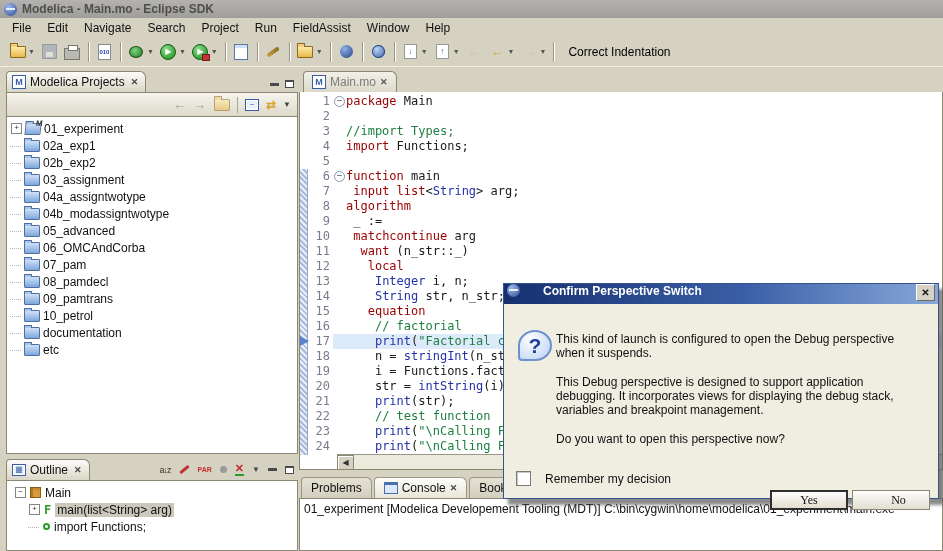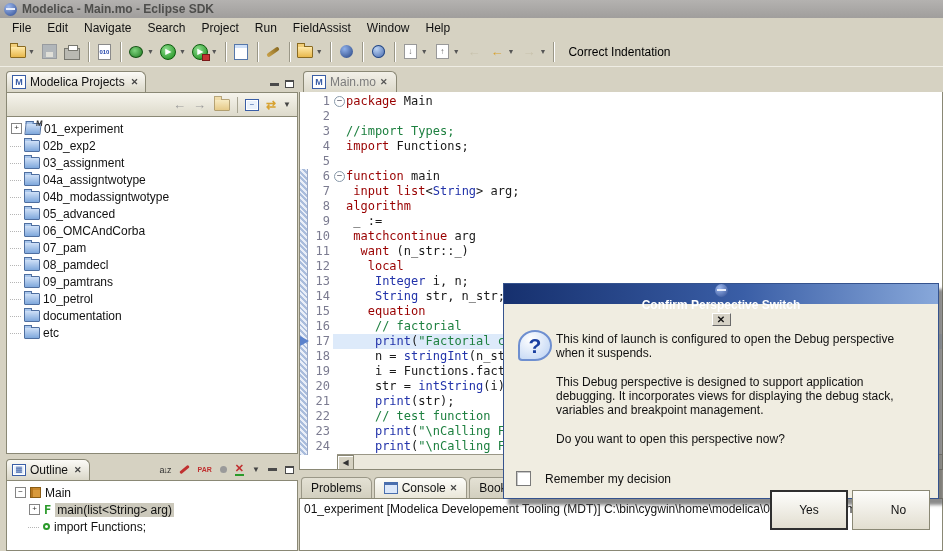--- a/index.html
+++ b/index.html
@@ -127,34 +127,34 @@
     border-radius:4px 6px 0 0;background:linear-gradient(#e4e1d4,#d2cfbf);}
   .btab.active{background:linear-gradient(#fdfdfa,#e9e6d8);position:relative;z-index:2;}
   .btab .x{font-size:9px;font-weight:bold;color:#444;}
   .console-ic{width:12px;height:10px;background:#dce8fa;border:1px solid #4a6fae;box-shadow:inset 0 2px 0 #4a6fae;}
   #bottom .pbody{top:22px;padding:3px 4px;font-size:12px;}
 
   
   #dialog{position:absolute;left:503px;top:283px;width:436px;height:216px;background:#f0ede1;
     border:1px solid #35538e;box-shadow:5px 6px 3px rgba(90,90,90,.7);z-index:10;box-sizing:border-box;}
   .dtitle{height:20px;background:linear-gradient(90deg,#16306e 0%,#3a5ea6 55%,#88a8da 100%);
-    display:flex;align-items:center;gap:1px;padding:0 3px;flex-direction:column;}
+    display:flex;align-items:flex-start;gap:23px;padding:0 3px;}
   .dtitle .dtext{color:#fff;font-weight:bold;font-size:12px;flex:1;}
   .dclose{width:17px;height:15px;background:#d6d2c6;border:1px solid #fff;border-right-color:#6a6a6a;border-bottom-color:#6a6a6a;
     display:flex;align-items:center;justify-content:center;font-size:10px;font-weight:bold;color:#111;}
   .dbody{position:absolute;left:0;right:0;top:20px;bottom:0;}
   .qicon{position:absolute;left:14px;top:26px;width:34px;height:31px;border-radius:50% 50% 50% 12%;
     background:radial-gradient(circle at 35% 28%,#ffffff,#b9d0f2);border:2px solid #6e8fd0;
     display:flex;align-items:center;justify-content:center;font-size:21px;font-weight:bold;color:#1a3fa0;box-sizing:border-box;}
   .dtexts{position:absolute;left:52px;top:28px;width:366px;line-height:14px;}
   .dtexts p{margin:0 0 15px 0;}
   .cbrow{position:absolute;left:12px;top:167px;display:flex;align-items:center;gap:14px;}
   .cbox{width:13px;height:13px;background:#fff;border:1px solid #7a7a7a;box-shadow:inset 1px 1px 0 #c8c8c8;}
-  .dbtn{position:absolute;top:186px;width:78px;height:40px;background:linear-gradient(#fdfdfb,#e2ded0);
-    border:1px solid #8a8875;font-size:12px;font-family:Liberation Sans, sans-serif;
+  .dbtn{position:absolute;top:186px;width:78px;height:20px;background:linear-gradient(#fdfdfb,#e2ded0);
+    border:1px solid #8a8875;font-size:12px;font-family:Liberation Serif, serif;
     display:flex;align-items:center;justify-content:center;box-sizing:border-box;}
   .dbtn.default{border:2px solid #2f2f2f;}
   #btn-yes{left:266px;}
   #btn-no{left:348px;padding-left:15px;}
 </style>
 </head>
 <body>
 
 <div id="window">
 
@@ -307,20 +307,25 @@
       <span class="chev">▼</span>
     </div>
     <div class="pbody">
       <div class="tree">
           <div class="tree-row">
             <span class="expander">+</span>
             <span class="folder open">
               <span class="badge">M</span>
             </span>
             <span>01_experiment</span>
+          </div>
+          <div class="tree-row">
+            <span class="no-exp"></span>
+            <span class="folder"></span>
+            <span>02a_exp1</span>
           </div>
           <div class="tree-row">
             <span class="no-exp"></span>
             <span class="folder"></span>
             <span>02b_exp2</span>
           </div>
           <div class="tree-row">
             <span class="no-exp"></span>
             <span class="folder"></span>
             <span>03_assignment</span>

